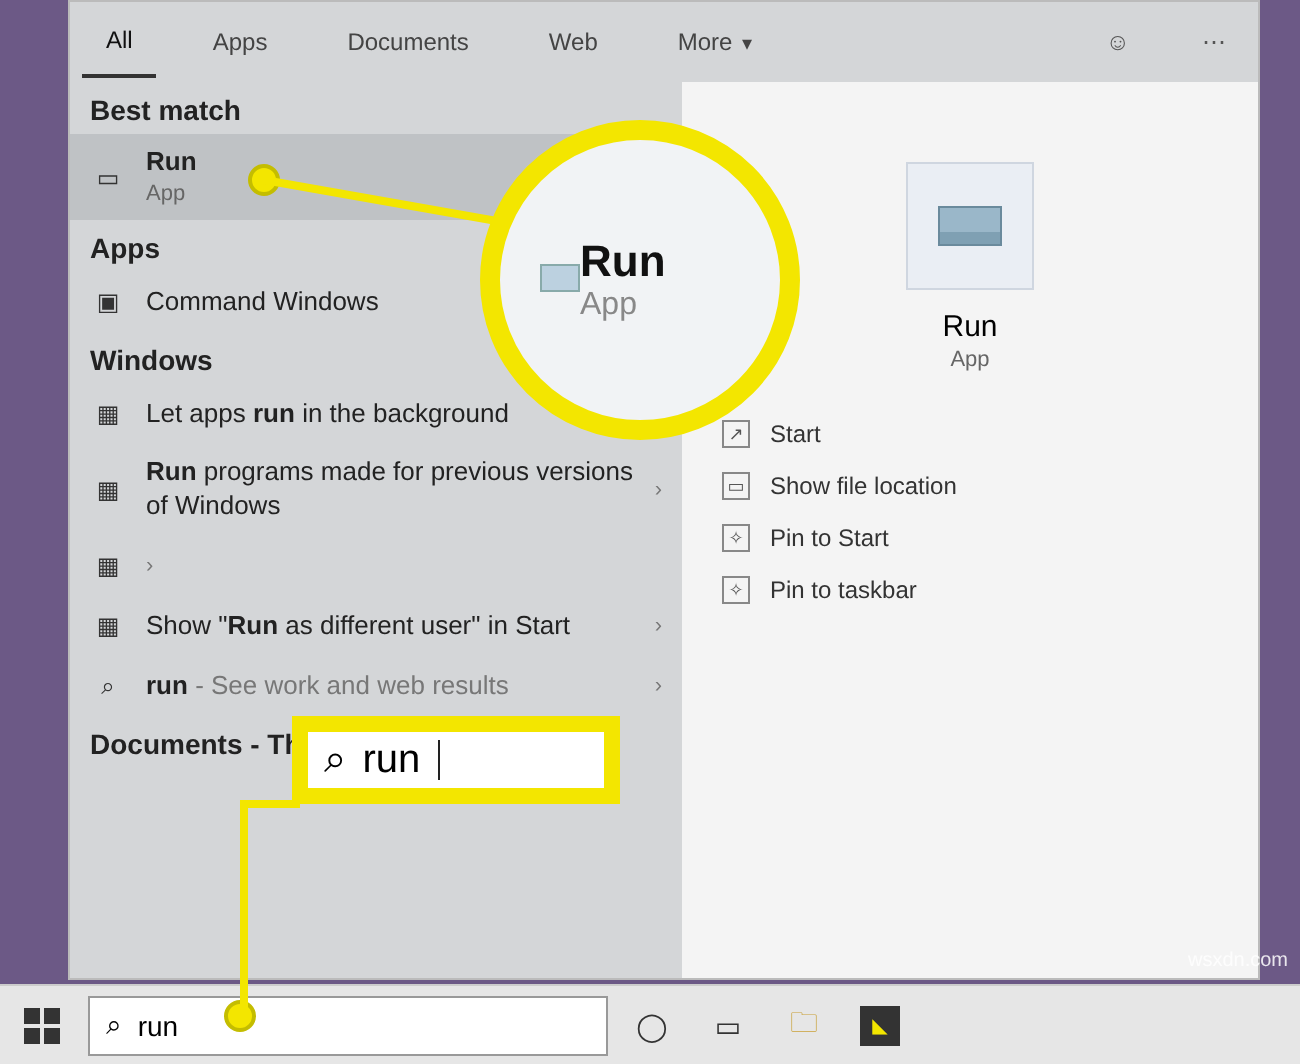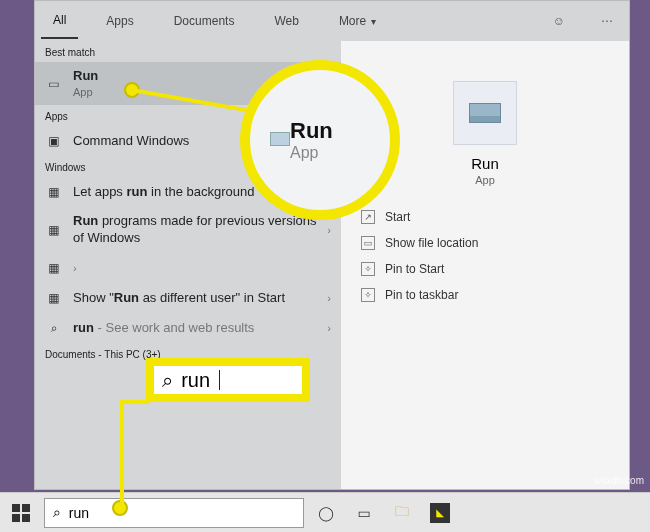--- a/index.html
+++ b/index.html
@@ -9,21 +9,21 @@
   .topbar .tab { padding: 10px 12px; cursor: pointer; }
   .topbar .tab.active { border-bottom: 2px solid #333; color: #111; }
   .topbar .chev { font-size: 10px; margin-left: 2px; }
   .topbar .spacer { flex: 1; }
   .topbar .iconbtn { padding: 8px 10px; color: #555; }
 
   .content { display: flex; height: calc(100% - 40px); }
   .left { width: 306px; overflow: hidden; font-size: 13px; color: #222; }
   .right { flex: 1; background: #f4f4f4; display: flex; flex-direction: column; align-items: center; padding-top: 40px; font-size: 13px; }
 
-  .section-header { font-size: 10px; font-weight: 400; padding: 6px 10px 4px; color: #222; }
+  .section-header { font-size: 14px; font-weight: 700; padding: 6px 10px 4px; color: #222; }
   .row { display: flex; align-items: center; padding: 6px 10px; gap: 10px; position: relative; }
   .row.selected { background: #bfc2c5; }
   .row .icn { width: 18px; height: 18px; display: inline-flex; align-items: center; justify-content: center; font-size: 12px; color: #333; }
   .row .txt { flex: 1; line-height: 1.3; }
   .row .arrow { color: #777; font-size: 11px; }
   .row .sub { display: block; font-size: 11px; color: #666; }
   .row b { font-weight: 600; }
 
   .right .bigicon { width: 64px; height: 64px; background: #eaeef4; border: 1px solid #cfd6e0; display:flex; align-items:center; justify-content:center; margin-bottom: 10px; }
   .right .bigicon .inner { width: 32px; height: 20px; background: #9ab7c9; border: 1px solid #6a8a9c; box-shadow: inset 0 -6px 0 #7fa0b3; }

